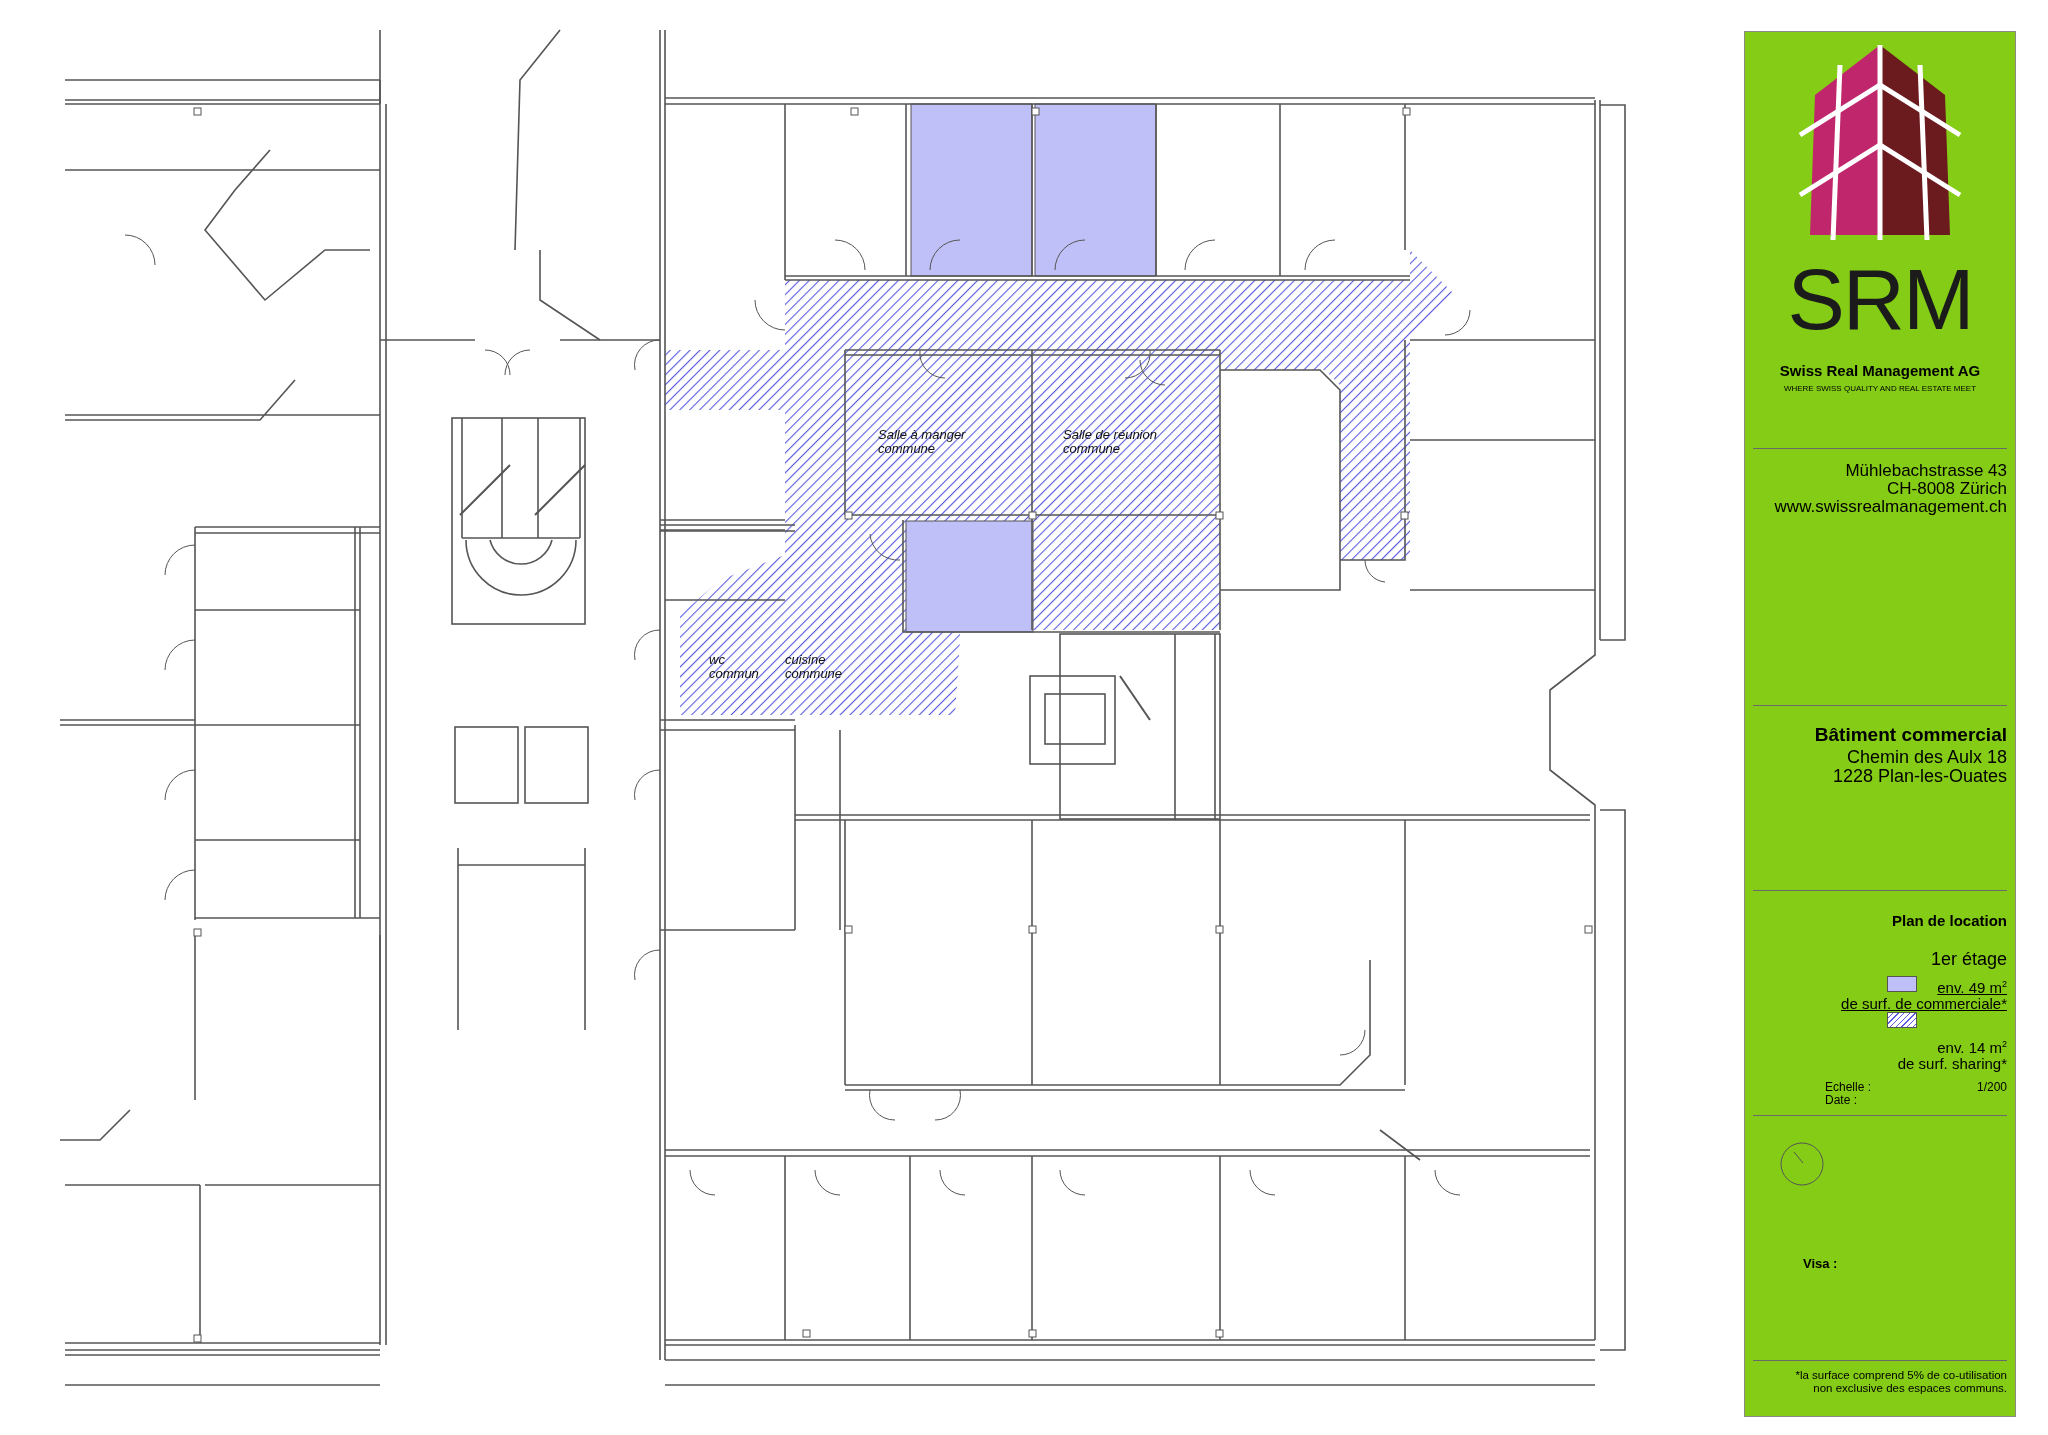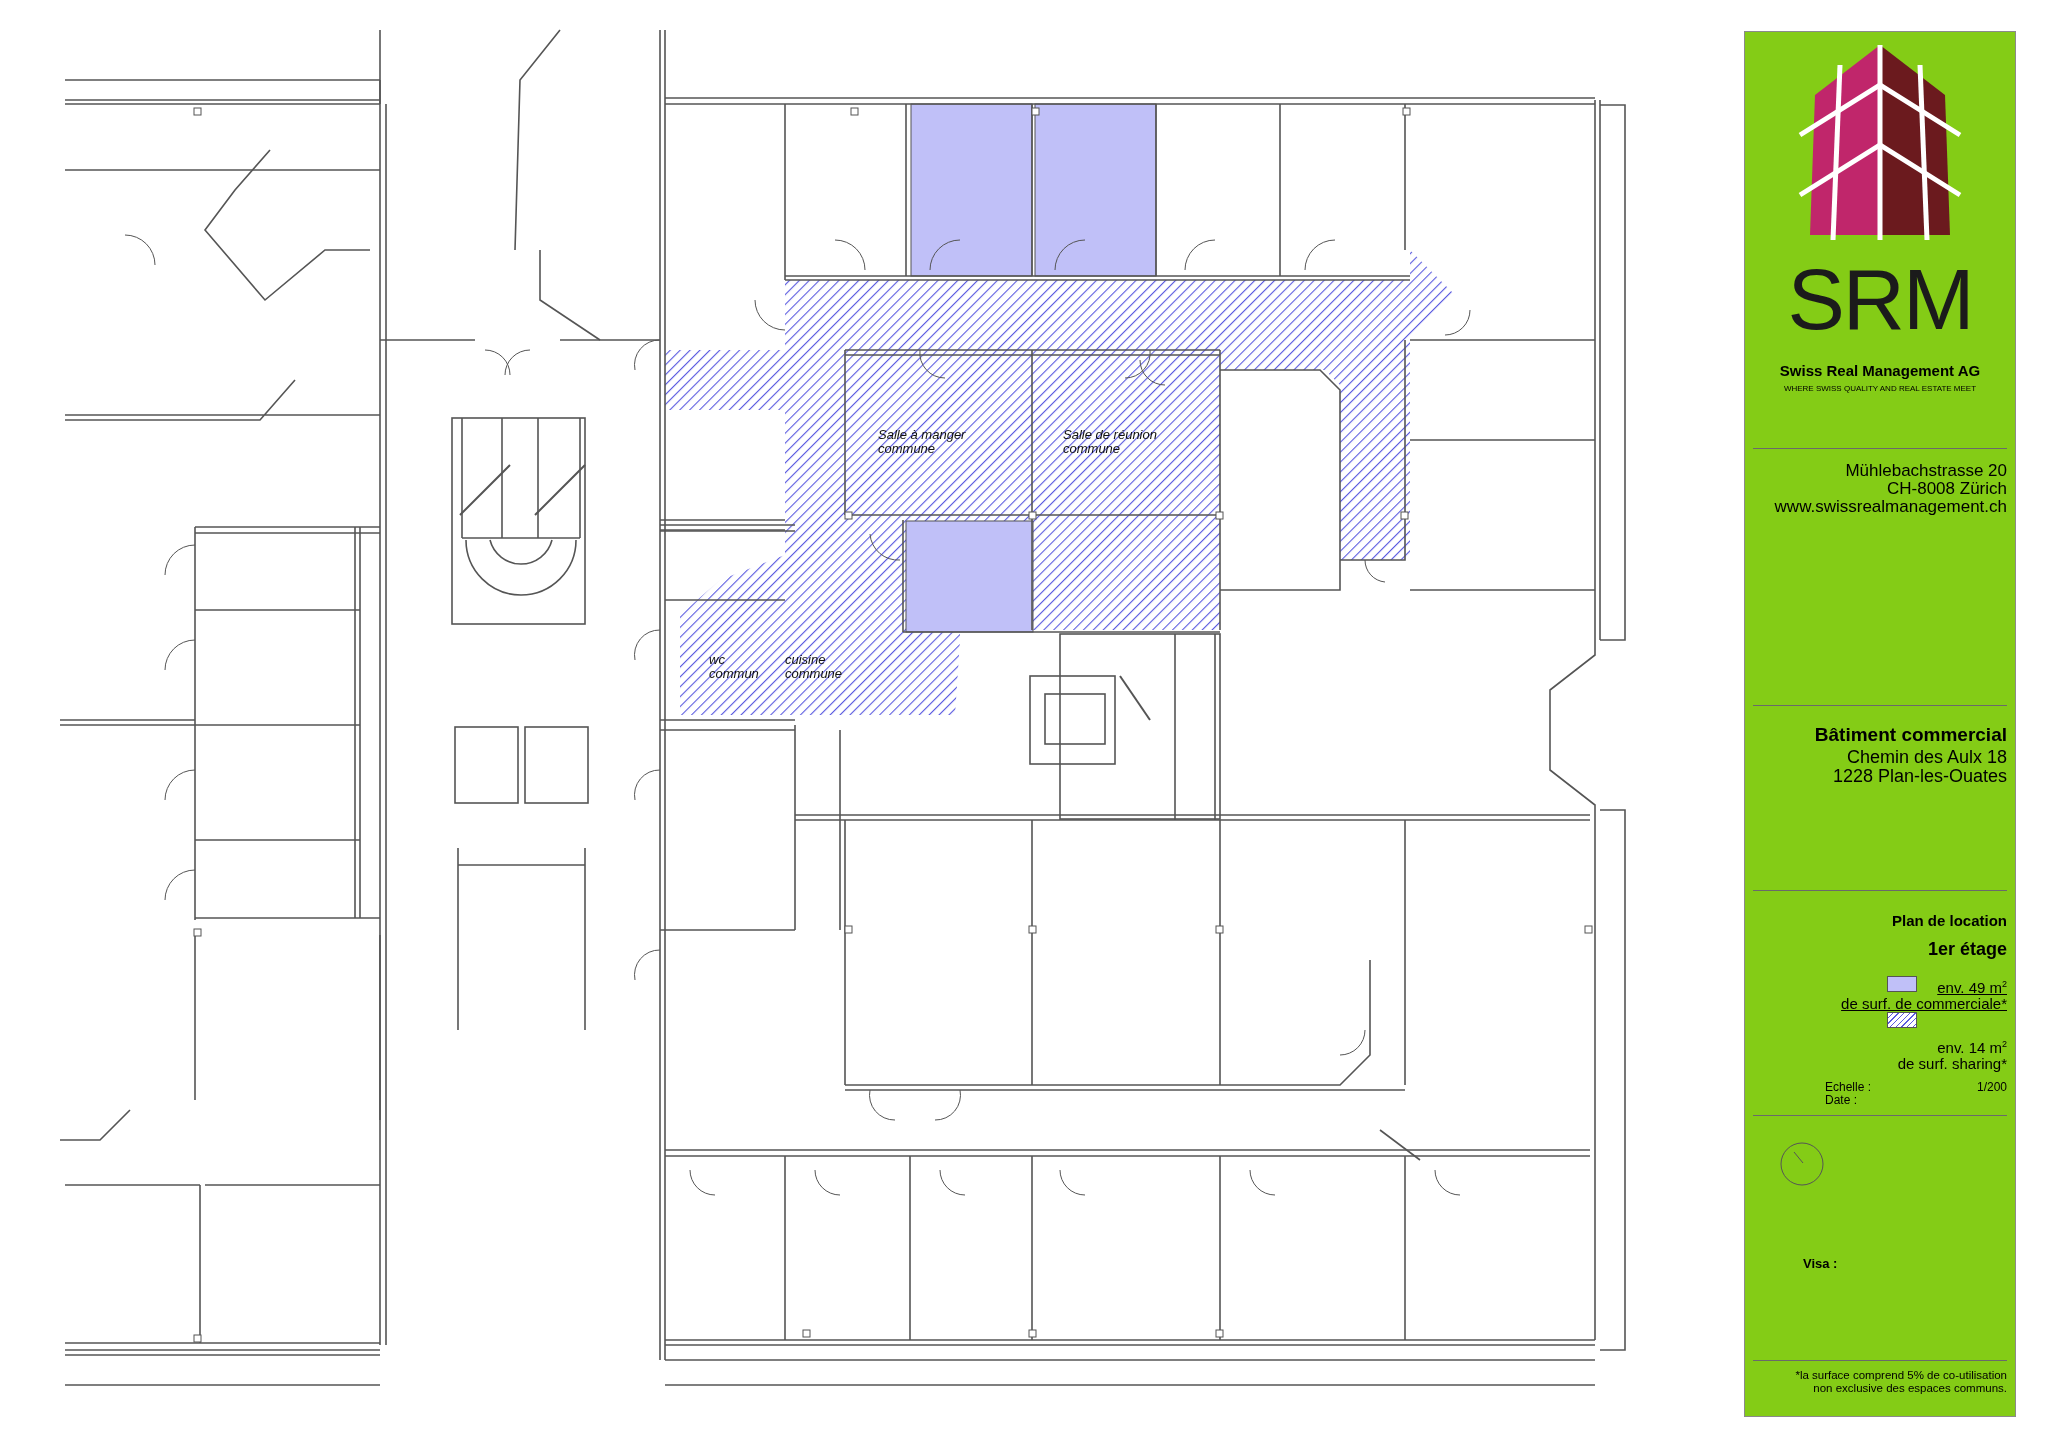--- a/index.html
+++ b/index.html
@@ -200,36 +200,36 @@
       <polyline points="5,95 85,45 165,95"></polyline>
       <polyline points="5,155 85,105 165,155"></polyline>
     </g>
   </svg>
   <div class="srm">SRM</div>
   <div class="company">Swiss Real Management AG</div>
   <div class="slogan">WHERE SWISS QUALITY AND REAL ESTATE MEET</div>
 
   <div class="tb-sep" style="top:416px;"></div>
   <div class="tb-text addr" style="top:430px;">
-    <div>Mühlebachstrasse 20</div>
+    <div>Mühlebachstrasse 43</div>
     <div>CH-8008 Zürich</div>
     <div>www.swissrealmanagement.ch</div>
   </div>
 
   <div class="tb-sep" style="top:673px;"></div>
   <div class="tb-text" style="top:692px;">
     <div class="bldg-title">Bâtiment commercial</div>
     <div class="bldg-addr" style="margin-top:2px;">Chemin des Aulx 18</div>
     <div class="bldg-addr">1228 Plan-les-Ouates</div>
   </div>
 
   <div class="tb-sep" style="top:858px;"></div>
   <div class="tb-text" style="top:880px;">
     <div class="plan-title">Plan de location</div>
-    <div class="floor" style="margin-top:10px;font-weight:bold;">1er étage</div>
+    <div class="floor" style="margin-top:20px;">1er étage</div>
   </div>
 
   <div class="swatch solid" style="left:142px; top:944px;"></div>
   <div class="tb-text legend-line" style="top:944px;text-decoration:underline;">
     <div><span>env. 49 m</span><sup style="font-size:9px;">2</sup></div>
     <div>de surf. de commerciale*</div>
   </div>
   <div class="swatch hatch" style="left:142px; top:980px;"></div>
   <div class="tb-text legend-line" style="top:1004px;">
     <div><span>env. 14 m</span><sup style="font-size:9px;">2</sup></div>

